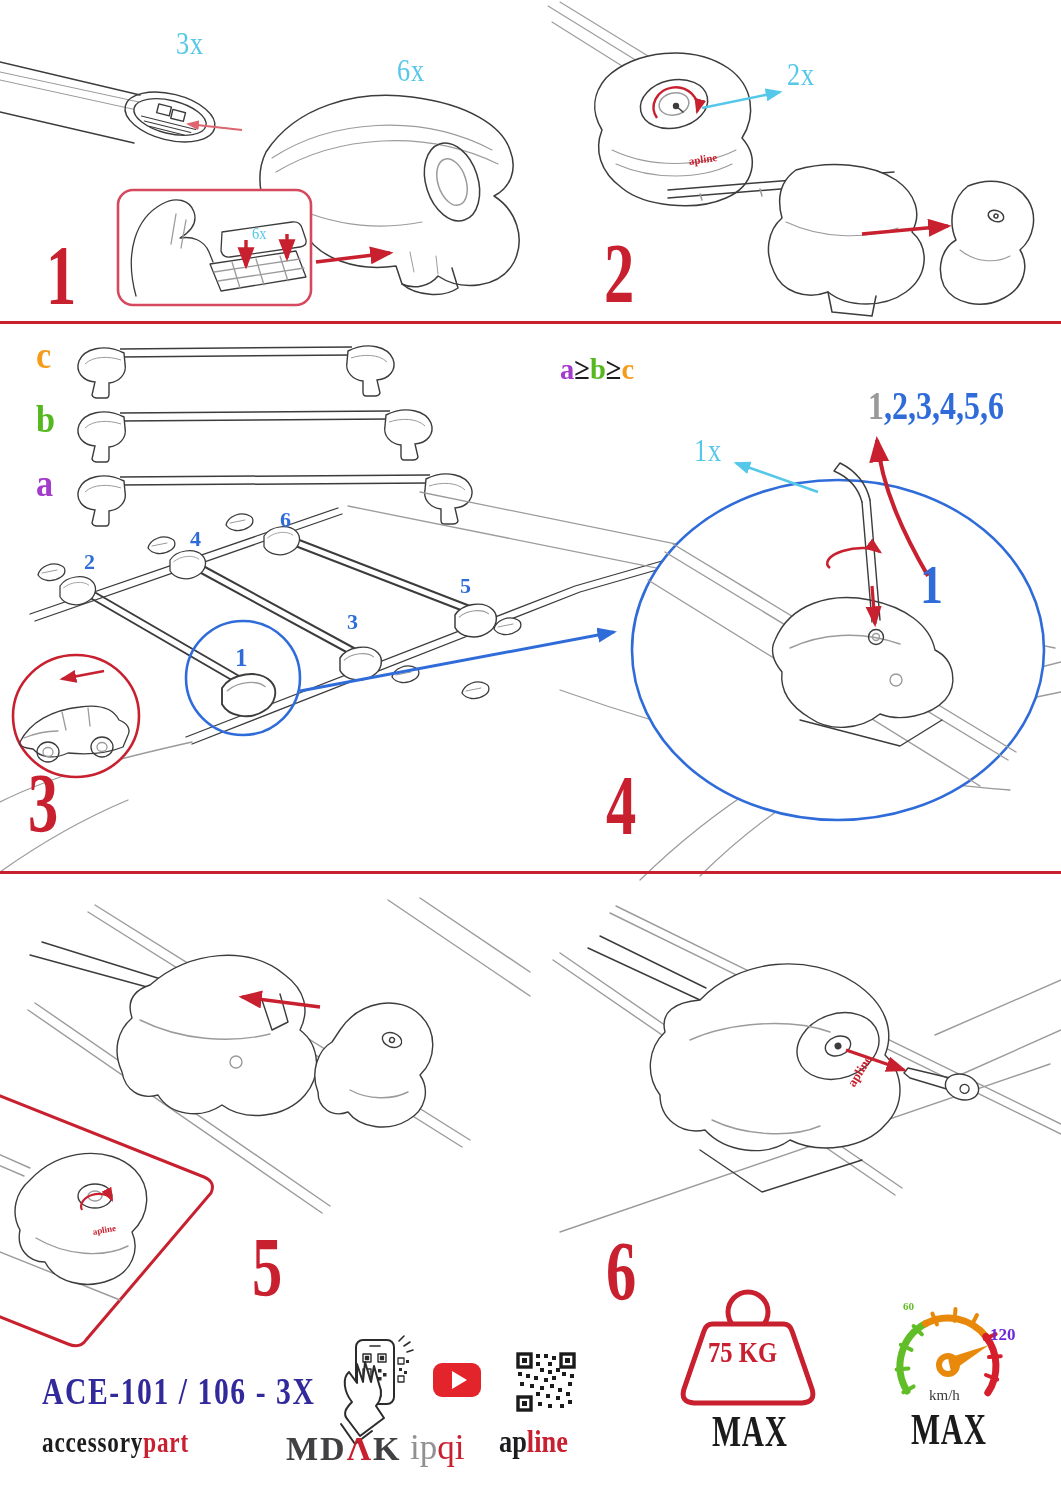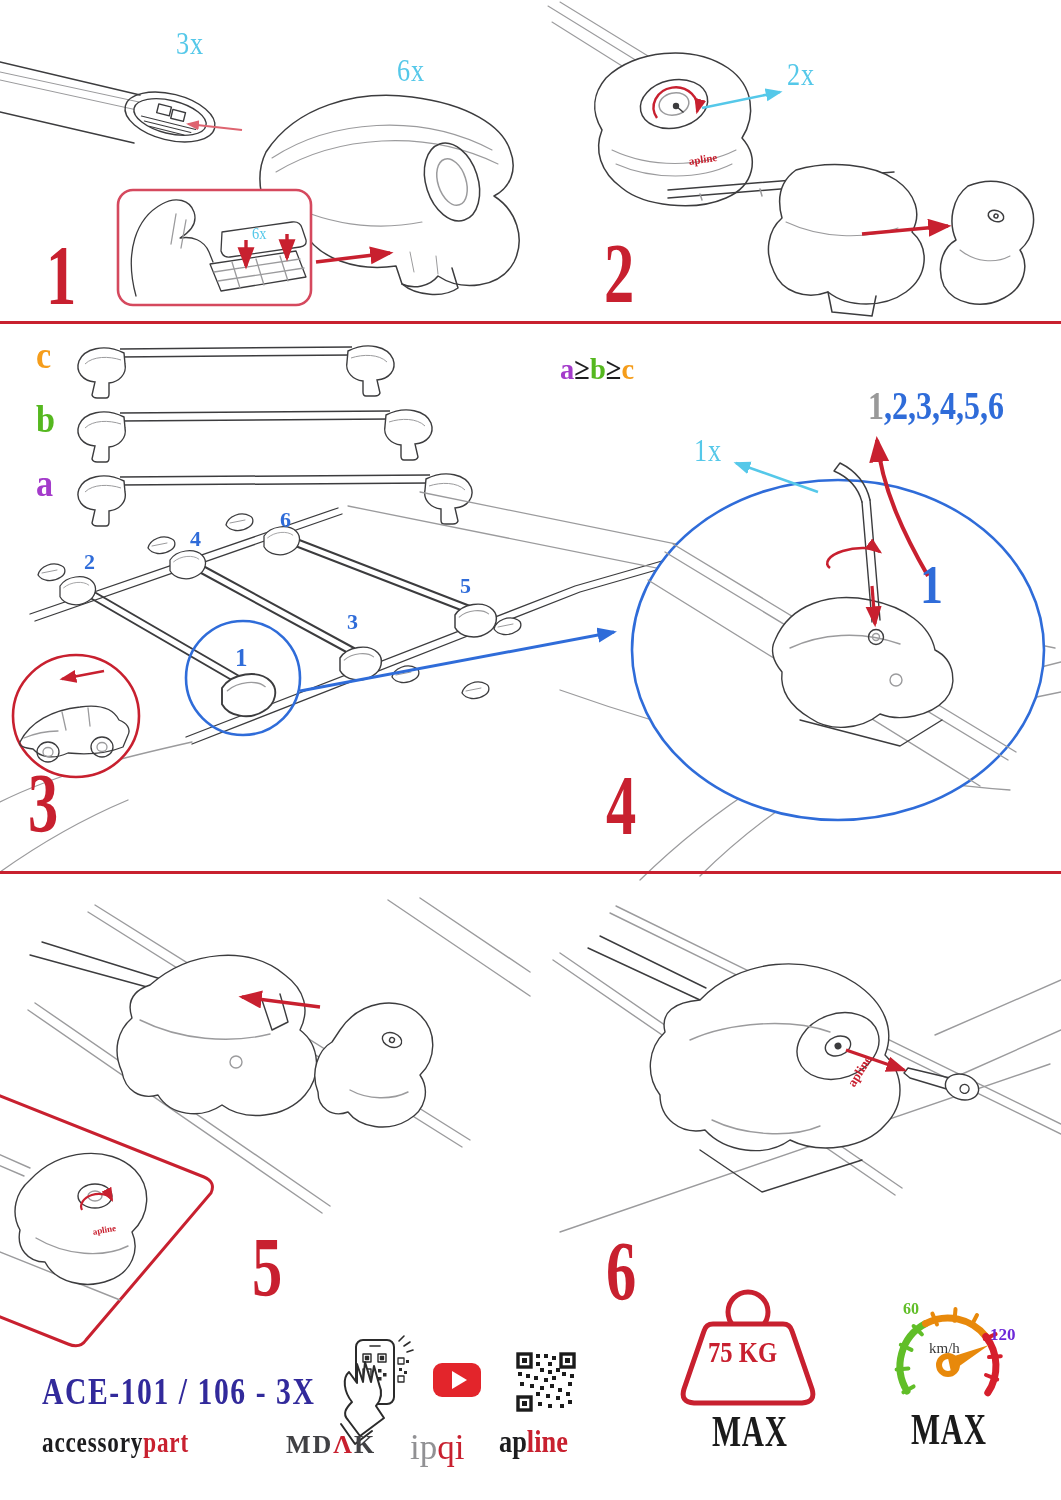--- a/index.html
+++ b/index.html
@@ -12,27 +12,27 @@
   .stepnum{color:#C8202F;font-size:84px;font-weight:700;transform:scaleX(.72);}
   .barlabel{font-size:38px;font-weight:700;transform:scaleX(.9);}
   .rule{font-size:30px;font-weight:700;transform:scaleX(.95);}
   .rule span{display:inline;}
   .roofnum{color:#2F6CD9;font-size:22px;font-weight:700;}
   .seq{font-size:40px;font-weight:700;transform:scaleX(.8);letter-spacing:0px;}
   .divider{position:absolute;left:0;width:1061px;height:3px;background:#C8202F;}
   .brandtiny{color:#C8202F;font-weight:700;}
   .model{color:#322A9B;font-size:38px;font-weight:700;transform:scaleX(.78);letter-spacing:2px;}
   .accpart{font-size:29px;font-weight:600;transform:scaleX(.8);letter-spacing:1px;color:#1D1D1F;}
-  .mdak{font-size:26px;font-weight:700;color:#414144;letter-spacing:2px;}
+  .mdak{font-size:34px;font-weight:700;color:#414144;letter-spacing:2px;}
   .ipqi{font-size:35px;font-weight:500;color:#919194;}
   .apline{font-size:31px;font-weight:600;color:#1D1D1F;transform:scaleX(.85);}
   .red{color:#C8202F;}
   .maxlbl{font-size:44px;font-weight:700;transform:scaleX(.7);color:#1b1b1b;letter-spacing:1px;}
   .kg{color:#C8202F;font-size:29px;font-weight:700;transform:scaleX(.85);}
-  .gauge-lo{color:#61BE28;font-size:16px;font-weight:700;}
+  .gauge-lo{color:#61BE28;font-size:11px;font-weight:700;}
   .gauge-hi{color:#6d28d9;font-size:17px;font-weight:700;}
   .gauge-unit{color:#3a3a3a;font-size:15px;}
 </style>
 </head>
 <body>
 
 <div id="sheet">
 
 <svg id="art" width="1061" height="1500" viewBox="0 0 1061 1500">
   <defs>
@@ -391,16 +391,16 @@
 <div class="txt model" style="left:42px;top:1372px;">ACE-101 / 106 - 3X</div>
 <div class="txt accpart" style="left:42px;top:1428px;"><span>accessory</span><span class="red">part</span></div>
 <div class="txt mdak" style="left:286px;top:1432px;"><span>MD</span><span class="red">Λ</span><span>K</span></div>
 <div class="txt ipqi" style="left:410px;top:1430px;"><span>ip</span><span class="red">qi</span></div>
 <div class="txt apline" style="left:499px;top:1426px;"><span>ap</span><span class="red">line</span></div>
 
 <div class="txt kg" style="left:708px;top:1338px;">75 KG</div>
 <div class="txt maxlbl" style="left:712px;top:1410px;">MAX</div>
 <div class="txt gauge-lo" style="left:903px;top:1301px;">60</div>
 <div class="txt gauge-hi" style="left:990px;top:1326px;">120</div>
-<div class="txt gauge-unit" style="left:929px;top:1341px;">km/h</div>
+<div class="txt gauge-unit" style="left:929px;top:1388px;">km/h</div>
 <div class="txt maxlbl" style="left:911px;top:1408px;">MAX</div>
 
 </div>
 
 </body></html>

